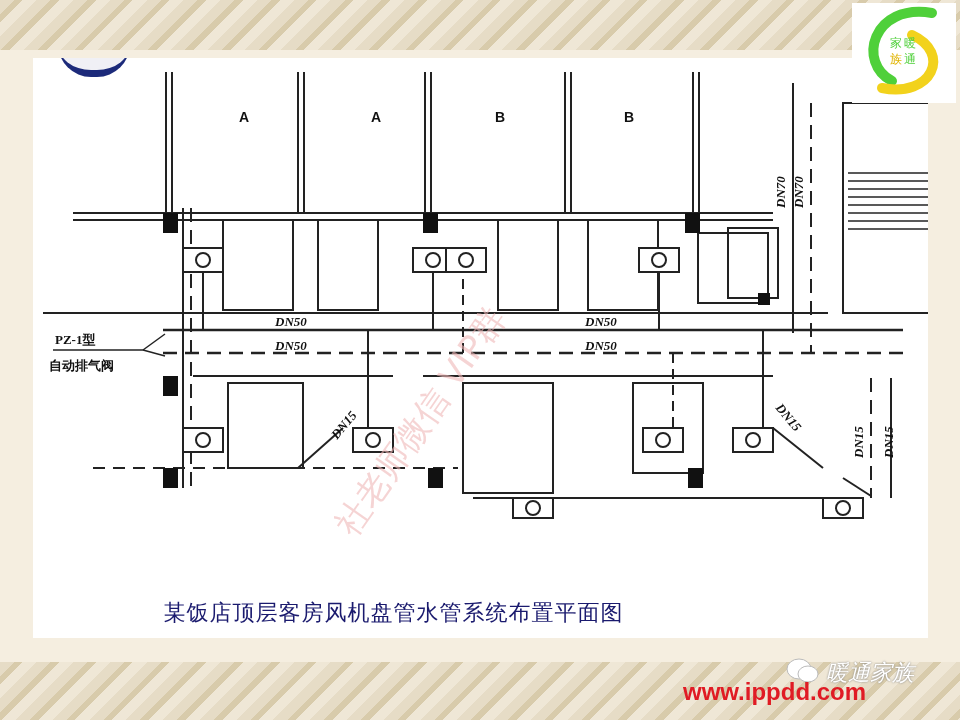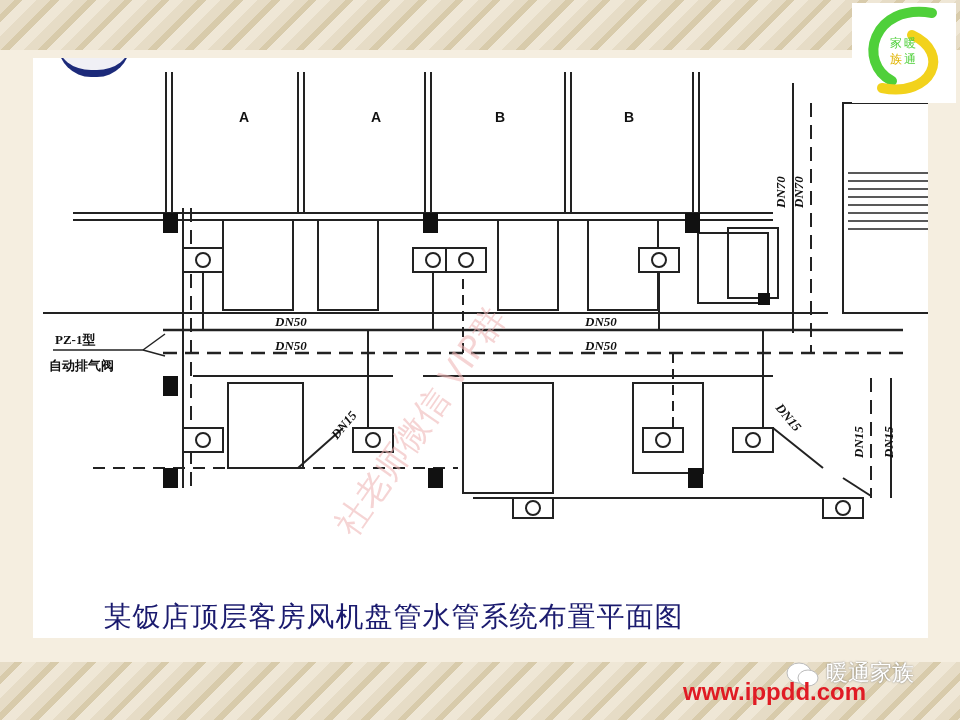--- a/index.html
+++ b/index.html
@@ -5,25 +5,25 @@
   html,body{margin:0;padding:0;}
   body{width:960px;height:720px;position:relative;overflow:hidden;
        background:#f5eee0;font-family:"DejaVu Sans",sans-serif;}
   .border-top,.border-bottom{position:absolute;left:0;width:960px;
        background:repeating-linear-gradient(135deg,#e6dcc6 0 10px,#d8cbab 10px 16px,#efe7d6 16px 26px);}
   .border-top{top:0;height:50px;}
   .border-bottom{bottom:0;height:58px;}
   .slide{position:absolute;left:33px;top:58px;width:895px;height:580px;background:#ffffff;overflow:hidden;}
   .slide svg{position:absolute;left:0;top:0;}
   .caption{position:absolute;left:0;top:540px;width:721px;text-align:center;
-       font-size:28px;color:#1a1a6e;letter-spacing:1px;}
+       font-size:22px;color:#1a1a6e;letter-spacing:1px;}
   .tl-logo{position:absolute;left:25px;top:-14px;width:72px;height:26px;border-radius:0 0 40px 40px;
        border-bottom:7px solid #1c2a7a;background:#f0f0f5;}
   .brand-logo{position:absolute;left:852px;top:3px;width:104px;height:100px;background:#fff;}
-  .wechat{position:absolute;left:786px;top:658px;display:flex;align-items:flex-end;gap:6px;}
+  .wechat{position:absolute;left:786px;top:658px;display:flex;align-items:flex-start;gap:6px;font-style:italic;}
   .wechat-text{font-size:22px;color:#ffffff;text-shadow:0 0 2px #777;}
   .site-url{position:absolute;left:683px;top:678px;font-size:24px;font-weight:bold;
        color:#e01b24;font-family:"Liberation Sans",sans-serif;letter-spacing:0px;}
   .lbl{font-family:"Liberation Serif",serif;font-weight:bold;font-style:italic;}
 </style>
 </head>
 <body>
 
 <div class="border-top"></div>
 <div class="border-bottom"></div>

